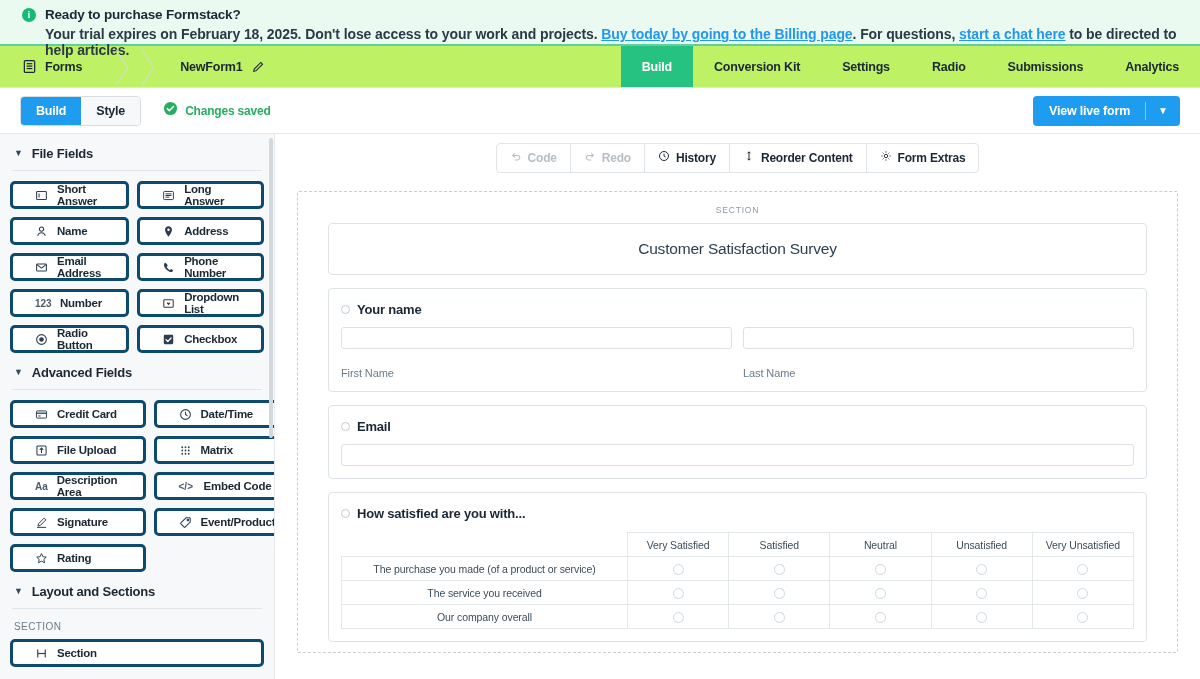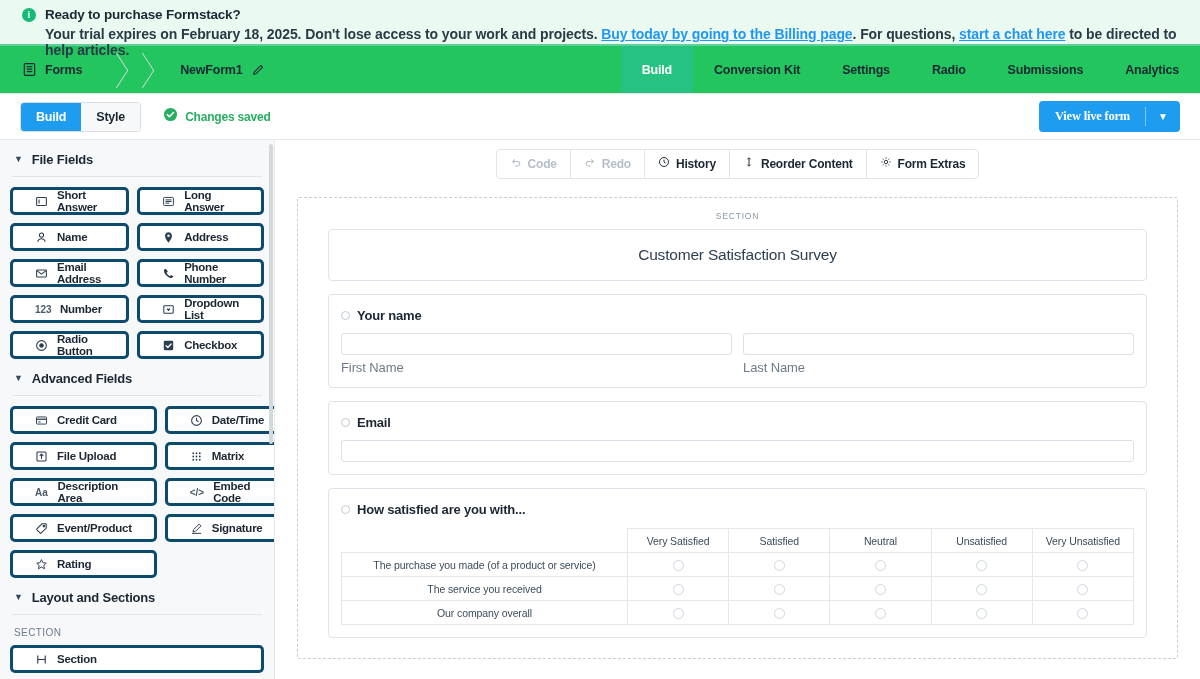--- a/index.html
+++ b/index.html
@@ -31,21 +31,21 @@
   }
   .banner-title { font-size: 13.5px; font-weight: bold; color: #1b2733; letter-spacing: -0.2px; }
   .banner-sub {
     font-size: 14px; color: #2b3a47; padding-left: 45px; margin-top: 4px;
     font-weight: bold; letter-spacing: -0.1px;
   }
   .banner-sub a { color: #2196f3; text-decoration: underline; }
 
   
   .crumbbar {
-    height: 48px; background: #22c55e; display: flex; align-items: stretch;
+    height: 42px; background: #bef264; display: flex; align-items: stretch;
     flex: 0 0 auto; border-bottom: 1px solid #e2e5e7;
   }
   .crumbs { display: flex; align-items: stretch; flex: 1 1 auto; }
   .crumb {
     display: flex; align-items: center; gap: 8px;
     padding: 0 22px 0 24px; position: relative; font-size: 12.5px;
     font-weight: bold; color: #1b2733; letter-spacing: -0.2px;
   }
   .crumb:first-child { padding-left: 22px; }
   .crumb-sep {
@@ -77,21 +77,20 @@
     padding: 6px 15px; font-size: 12.5px; font-weight: bold; letter-spacing: -0.2px;
     background: #f7f8f9; color: #1b2733; cursor: pointer; line-height: 16px;
   }
   .seg.active { background: #1e9cf0; color: #ffffff; }
   .saved { display: flex; align-items: center; gap: 7px; margin-left: 22px; }
   .saved-txt { font-size: 12px; color: #27ae60; font-weight: bold; letter-spacing: -0.2px; }
   .spacer { flex: 1 1 auto; }
   .viewlive {
     display: flex; align-items: stretch; background: #1e9cf0; border-radius: 4px; overflow: hidden;
     cursor: pointer;
-    font-family: Liberation Serif, serif;
   }
   .viewlive-main {
     padding: 8px 15px 8px 16px; color: #fff; font-size: 12.5px; font-weight: bold; letter-spacing: -0.2px;
   }
   .viewlive-split { width: 1px; background: rgba(255,255,255,.45); margin: 6px 0; }
   .viewlive-caret { padding: 8px 12px; color: #fff; font-size: 10px; display: flex; align-items: center; }
 
   
   .body { flex: 1 1 auto; display: flex; min-height: 0; }
 
@@ -156,21 +155,21 @@
   }
   .flabel { display: flex; align-items: center; gap: 7px; font-size: 13px; font-weight: bold; color: #1b2733; letter-spacing: -0.2px; }
   .gearmark {
     width: 9px; height: 9px; border-radius: 50%; border: 1.5px solid #c2cad1; flex: 0 0 auto;
   }
   .row2 { display: flex; gap: 11px; margin-top: 10px; }
   .col { flex: 1 1 0; }
   .inp {
     height: 22px; border: 1px solid #dbe1e6; border-radius: 3px; background: #fff; width: 100%;
   }
-  .sublabel { font-size: 13px; color: #6b7b8a; margin-top: 5px; letter-spacing: -0.1px; }
+  .sublabel { font-size: 11px; color: #6b7b8a; margin-top: 18px; letter-spacing: -0.1px; }
 
   
   .matrix { width: 100%; border-collapse: collapse; margin-top: 11px; table-layout: fixed; }
   .matrix th, .matrix td {
     border: 1px solid #e3e8ec; height: 24px; text-align: center;
     font-size: 10.5px; color: #3b4c5a; font-weight: normal; letter-spacing: -0.1px;
   }
   .matrix .corner { border: none; background: transparent; width: 286px; }
   .matrix th { font-weight: normal; }
   .matrix td.rowlbl { text-align: center; font-size: 10.5px; color: #3b4c5a; }
@@ -413,35 +412,35 @@
           <span class="txticon">Aa</span>
           <span>Description Area</span>
         </div>
         <div class="chip">
           <span class="txticon">&lt;/&gt;</span>
           <span>Embed Code</span>
         </div>
 
         <div class="chip">
           <span>
+              <svg width="13" height="13" viewBox="0 0 16 16" fill="none" stroke="#2c3e50" stroke-width="1.2">
+                <path d="M11.3 2.5l2.2 2.2-7 7-2.8.6.6-2.8z"></path>
+                <line x1="2.4" y1="14" x2="13.6" y2="14"></line>
+              </svg>
+            </span>
+          <span>Signature</span>
+        </div>
+        <div class="chip">
+          <span>
               <svg width="13" height="13" viewBox="0 0 16 16" fill="none" stroke="#2c3e50" stroke-width="1.3">
                 <path d="M8.6 2.2H13.2a.6.6 0 0 1 .6.6v4.6L7.5 13.7a.8.8 0 0 1-1.1 0L2.3 9.6a.8.8 0 0 1 0-1.1z"></path>
                 <circle cx="11" cy="5" r="1"></circle>
               </svg>
             </span>
           <span>Event/Product</span>
-        </div>
-        <div class="chip">
-          <span>
-              <svg width="13" height="13" viewBox="0 0 16 16" fill="none" stroke="#2c3e50" stroke-width="1.2">
-                <path d="M11.3 2.5l2.2 2.2-7 7-2.8.6.6-2.8z"></path>
-                <line x1="2.4" y1="14" x2="13.6" y2="14"></line>
-              </svg>
-            </span>
-          <span>Signature</span>
         </div>
 
         <div class="chip">
           <span>
               <svg width="13" height="13" viewBox="0 0 16 16" fill="none" stroke="#2c3e50" stroke-width="1.2">
                 <path d="M8 2l1.8 3.8 4.1.5-3 2.8.8 4.1L8 11.2l-3.7 2 .8-4.1-3-2.8 4.1-.5z"></path>
               </svg>
             </span>
           <span>Rating</span>
         </div>

